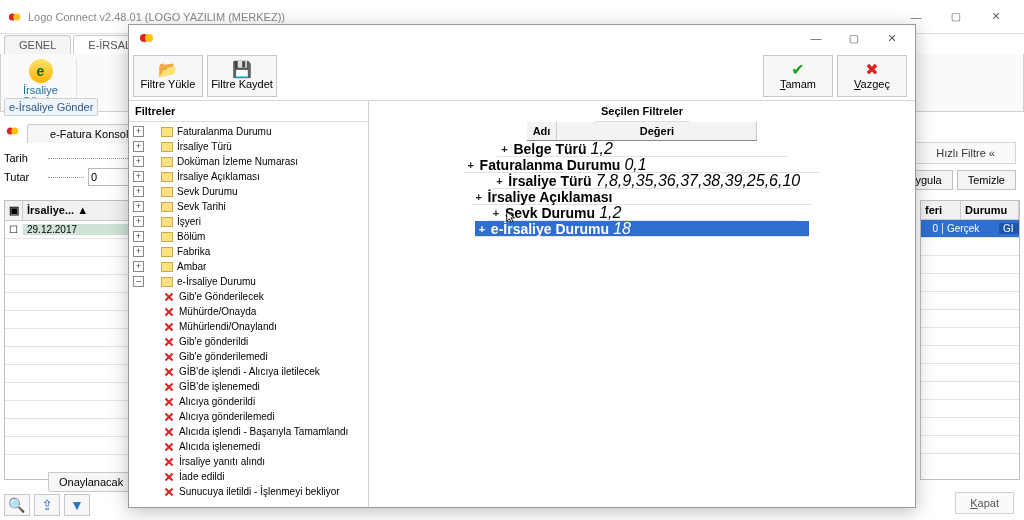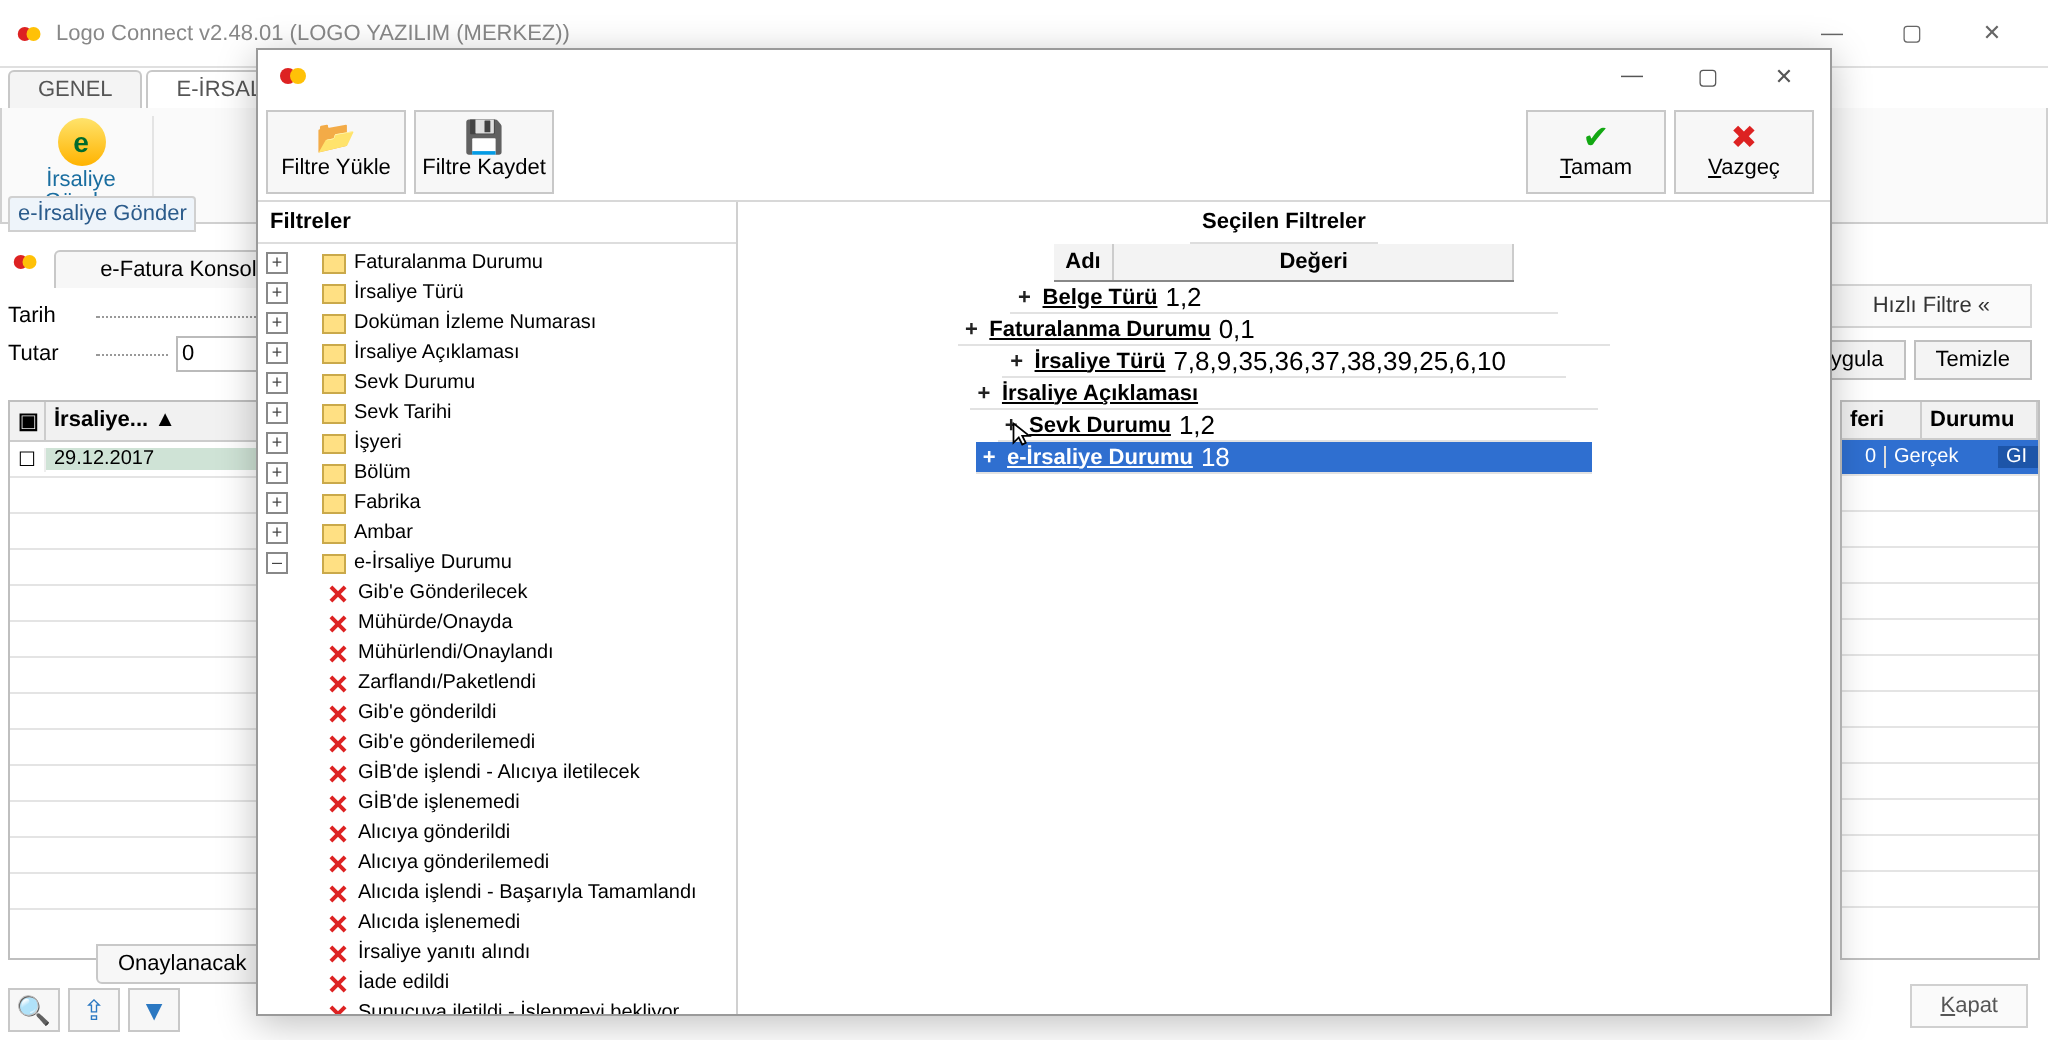--- a/index.html
+++ b/index.html
@@ -94,22 +94,22 @@
 .tree .sub { margin-left:30px; }
 .tree .n .lbl { font-size:10px; }
 
 .rightpane { flex:1; display:flex; flex-direction:column;align-items:center; }
 .selhdr { display:flex; border-bottom:1px solid #888; background:#f3f3f3; }
 .selhdr .c { padding:3px 6px; border-right:1px solid #ccc; font-weight:bold; }
 .selhdr .c.adi { flex:1; text-align:center; }
 .selhdr .c.deg { width:200px; text-align:center; }
 .selrow { display:flex; border-bottom:1px solid #e2e2e2; height:16px; align-items:center; }
 .selrow .pls { width:14px; text-align:center; font-weight:bold; color:#222; }
-.selrow .nm { flex:1; font-weight:bold; padding-left:2px; font-size:11px;text-decoration:underline;}
-.selrow .vl { width:200px; padding-left:4px; font-size:13px;}
+.selrow .nm { flex:1; font-weight:bold; padding-left:2px; font-size:14px;}
+.selrow .vl { width:200px; padding-left:4px; font-size:16px;font-style:italic;}
 .selrow.sel { background:#2f6fd0; color:#fff; }
 .selrow.sel .pls { color:#fff; }
 .cursor { position:absolute; left:505px; top:210px; font-size:14px; color:#000; pointer-events:none;}
 .cursor svg{width:14px;height:14px;}
 </style>
 </head>
 <body>
 
 <div class="titlebar">
   <span class="ticon">
@@ -336,24 +336,20 @@
           <div class="n">
               <span class="xi"></span>
               <span class="lbl">Mühürde/Onayda</span>
             </div>
           <div class="n">
               <span class="xi"></span>
               <span class="lbl">Mühürlendi/Onaylandı</span>
             </div>
           <div class="n">
               <span class="xi"></span>
-              <span class="lbl">Zarflandı/Paketlendi</span>
-            </div>
-          <div class="n">
-              <span class="xi"></span>
               <span class="lbl">Gib'e gönderildi</span>
             </div>
           <div class="n">
               <span class="xi"></span>
               <span class="lbl">Gib'e gönderilemedi</span>
             </div>
           <div class="n">
               <span class="xi"></span>
               <span class="lbl">GİB'de işlendi - Alıcıya iletilecek</span>
             </div>

